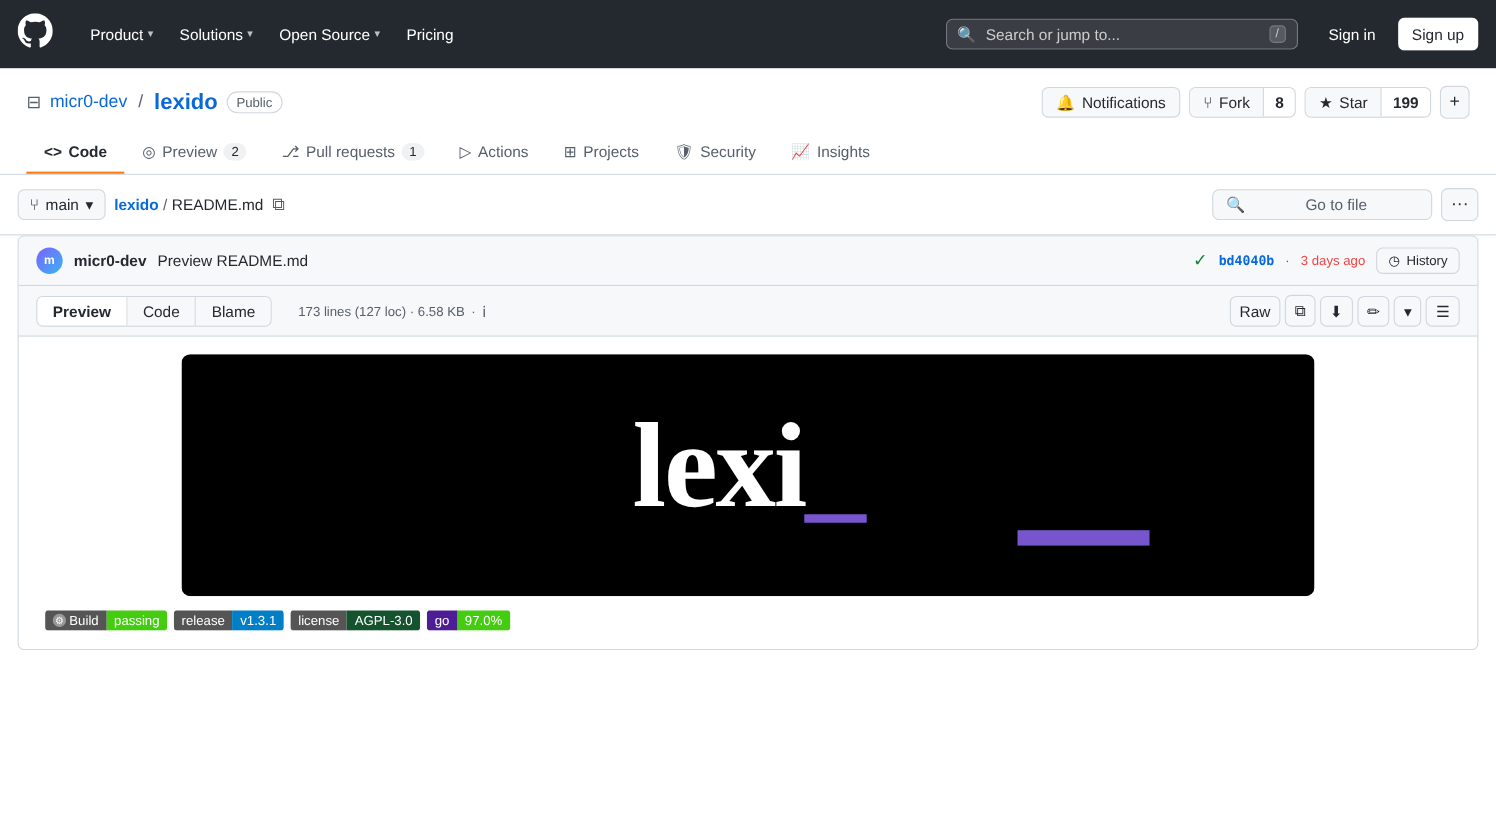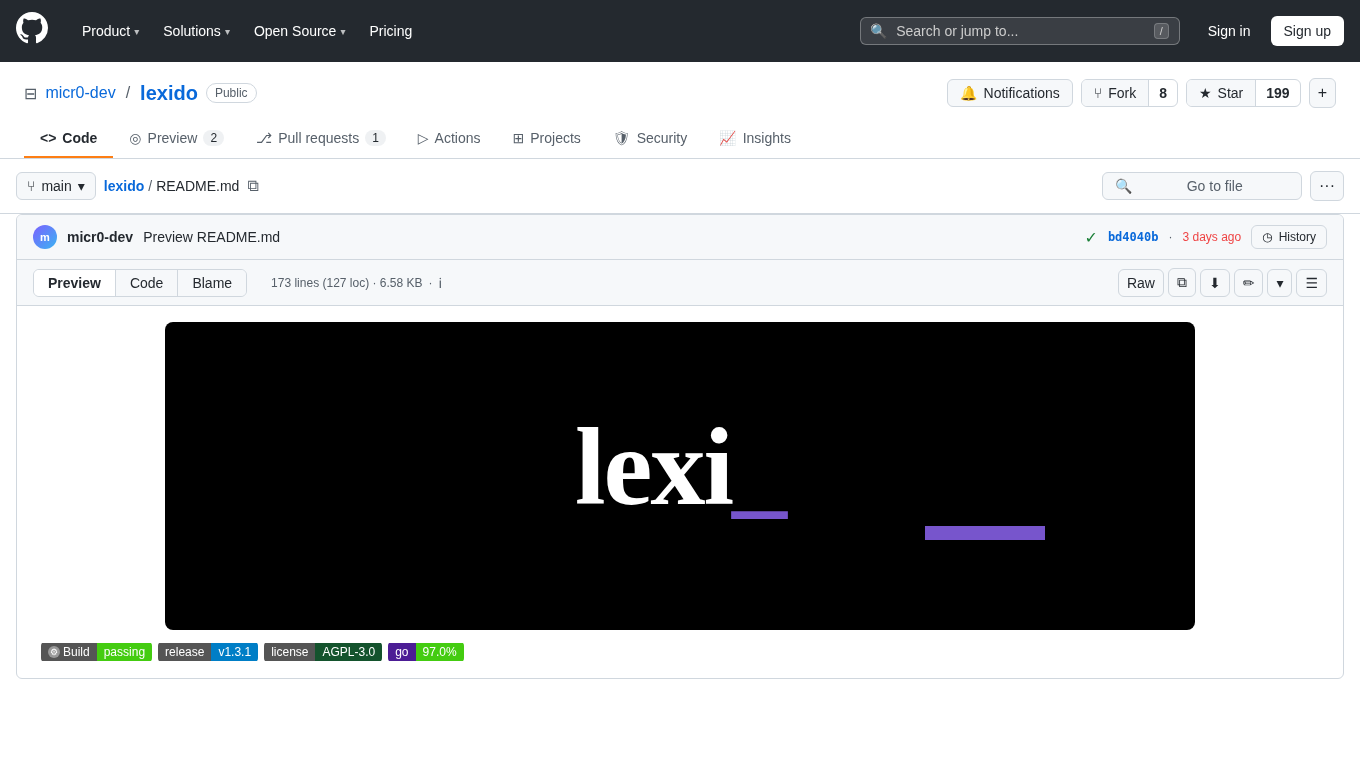--- a/index.html
+++ b/index.html
@@ -68,21 +68,21 @@
     .view-tab.active { background: #fff; font-weight: 600; }
     .file-meta { color: #57606a; font-size: 12px; display: flex; align-items: center; gap: 6px; justify-content: center; }
     .file-meta-dot { color: #57606a; }
     .info-icon { color: #57606a; cursor: pointer; font-size: 14px; }
     .file-actions { margin-left: auto; display: flex; align-items: center; gap: 4px; }
     .file-action-btn { border: 1px solid #d0d7de; border-radius: 6px; padding: 5px 8px; background: #f6f8fa; cursor: pointer; color: #24292f; font-size: 14px; }
     .file-action-btn.edit { border: 1px solid #d0d7de; }
 
     
     .main-content { padding: 16px 24px; }
-    .readme-image { width: 100%; max-width: 1030px; background: #000; border-radius: 8px; overflow: hidden; display: flex; align-items: center; justify-content: center; height: 308px; margin: 0 auto; }
+    .readme-image { width: 100%; max-width: 1030px; background: #000; border-radius: 8px; overflow: hidden; display: flex; align-items: center; justify-content: center; height: 220px; margin: 0 auto; }
 
     
     .badges-row { display: flex; gap: 6px; margin-top: 12px; flex-wrap: wrap; }
     .badge { display: inline-flex; border-radius: 4px; overflow: hidden; font-size: 12px; font-weight: 500; height: 20px; align-items: center; }
     .badge-left { padding: 2px 7px; background: #555; color: #fff; }
     .badge-right { padding: 2px 7px; }
     .badge-green { background: #4c1; color: #fff; }
     .badge-brightgreen { background: #4c1; color: #fff; }
 
     

